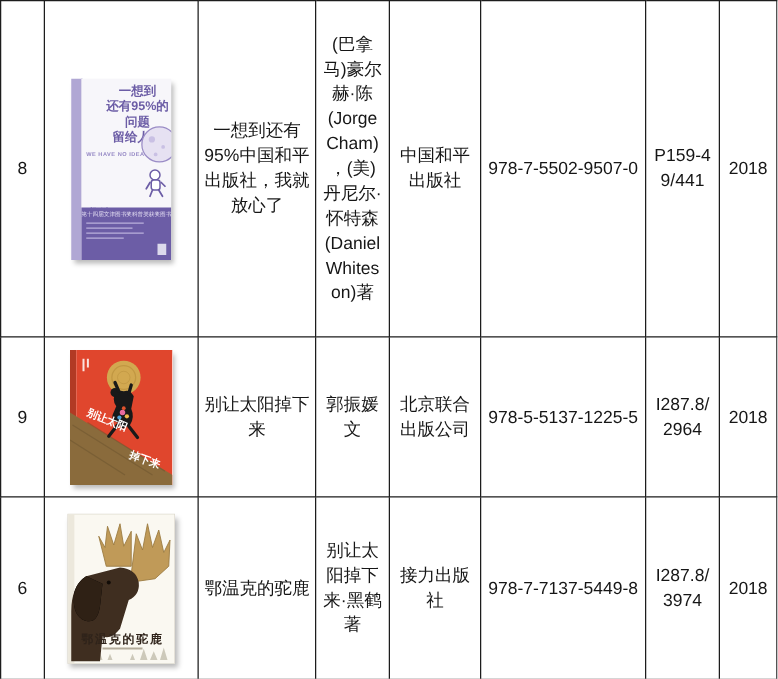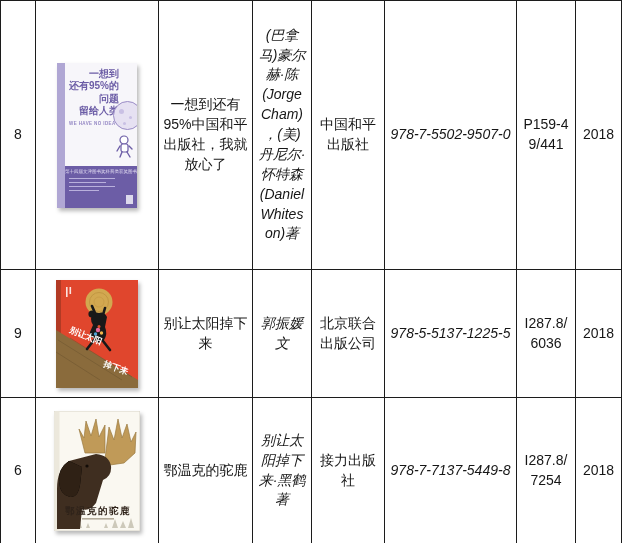--- a/index.html
+++ b/index.html
@@ -7,31 +7,31 @@
   table.books{border-collapse:collapse;table-layout:fixed;width:621px;margin:0;}
   table.books td{
     border:1.5px solid #1c1c1c;
     vertical-align:middle;text-align:center;
     padding:2px 4px;box-sizing:border-box;
     font-size:14px;line-height:1.42;overflow:hidden;
   }
   tr.r8{height:269px;} tr.r9{height:128px;} tr.r10{height:146px;}
   td.c-num{font-size:14px;}
   td.c-title,td.c-author,td.c-pub{font-size:14px;}
-  td.c-author{word-break:break-word;overflow-wrap:anywhere;padding:2px 3px;font-style:italic;}
-  td.c-isbn{font-size:14px;white-space:nowrap;font-style:italic;}
+  td.c-author{word-break:break-word;overflow-wrap:anywhere;padding:2px 3px;}
+  td.c-isbn{font-size:14px;white-space:nowrap;}
   td.c-call{font-size:14px;word-break:break-all;padding:2px 4px;}
   td.c-year{font-size:14px;margin-top:20px;}
   td.c-cover{padding:0;}
 
   
   .bk8{position:relative;width:80px;height:145px;margin:0 auto;box-shadow:2px 3px 4px rgba(0,0,0,.28);}
   .bk8-spine{position:absolute;left:0;top:0;bottom:0;width:8px;background:var(--cover8-spine,#b0a7d4);border-right:1px solid #8d81bd;}
   .bk8-front{position:absolute;left:8px;right:0;top:0;bottom:0;background:#f7f6fa;overflow:hidden;}
-  .bk8-title{position:absolute;left:4px;top:5px;text-align:right;font-weight:bold;
+  .bk8-title{position:absolute;left:20px;top:5px;text-align:center;font-weight:bold;
     font-size:10px;line-height:12.5px;color:var(--cover8-purple,#6c5da6);white-space:nowrap;}
   .bk8-title .l{display:block;}
   .bk8-sub{position:absolute;left:4px;top:58px;font-size:4.5px;letter-spacing:.4px;color:#9487c4;font-weight:bold;}
   .bk8-title2{position:absolute;left:4px;top:66px;text-align:left;font-weight:bold;
     font-size:10px;line-height:13px;color:var(--cover8-purple,#6c5da6);white-space:nowrap;margin-top:36px;}
   .bk8-title2 .l{display:block;}
   .bk8-moon{position:absolute;right:-5px;top:38px;width:27px;height:27px;border-radius:50%;
     background:#e6e1f2;border:1px solid #9a8cc6;}
   .bk8-moon:before{content:"";position:absolute;left:5px;top:7px;width:5px;height:5px;border-radius:50%;
     background:#c9c0e4;box-shadow:9px 6px 0 -1px #c9c0e4,3px 12px 0 -1px #c9c0e4;}
@@ -158,21 +158,21 @@
     <td class="c-author">
       <span>郭振媛文</span>
     </td>
     <td class="c-pub">
       <span>北京联合出版公司</span>
     </td>
     <td class="c-isbn">
       <span>978-5-5137-1225-5</span>
     </td>
     <td class="c-call">
-      <span>I287.8/6036</span>
+      <span>I287.8/2964</span>
     </td>
     <td class="c-year">
       <span>2018</span>
     </td>
   </tr>
 
   <tr class="r10">
     <td class="c-num">
       <span>6</span>
     </td>
@@ -201,21 +201,21 @@
     <td class="c-author">
       <span>别让太阳掉下来·黑鹤著</span>
     </td>
     <td class="c-pub">
       <span>接力出版社</span>
     </td>
     <td class="c-isbn">
       <span>978-7-7137-5449-8</span>
     </td>
     <td class="c-call">
-      <span>I287.8/7254</span>
+      <span>I287.8/3974</span>
     </td>
     <td class="c-year">
       <span>2018</span>
     </td>
   </tr>
 
   </tbody>
 </table>
 
 </body></html>

